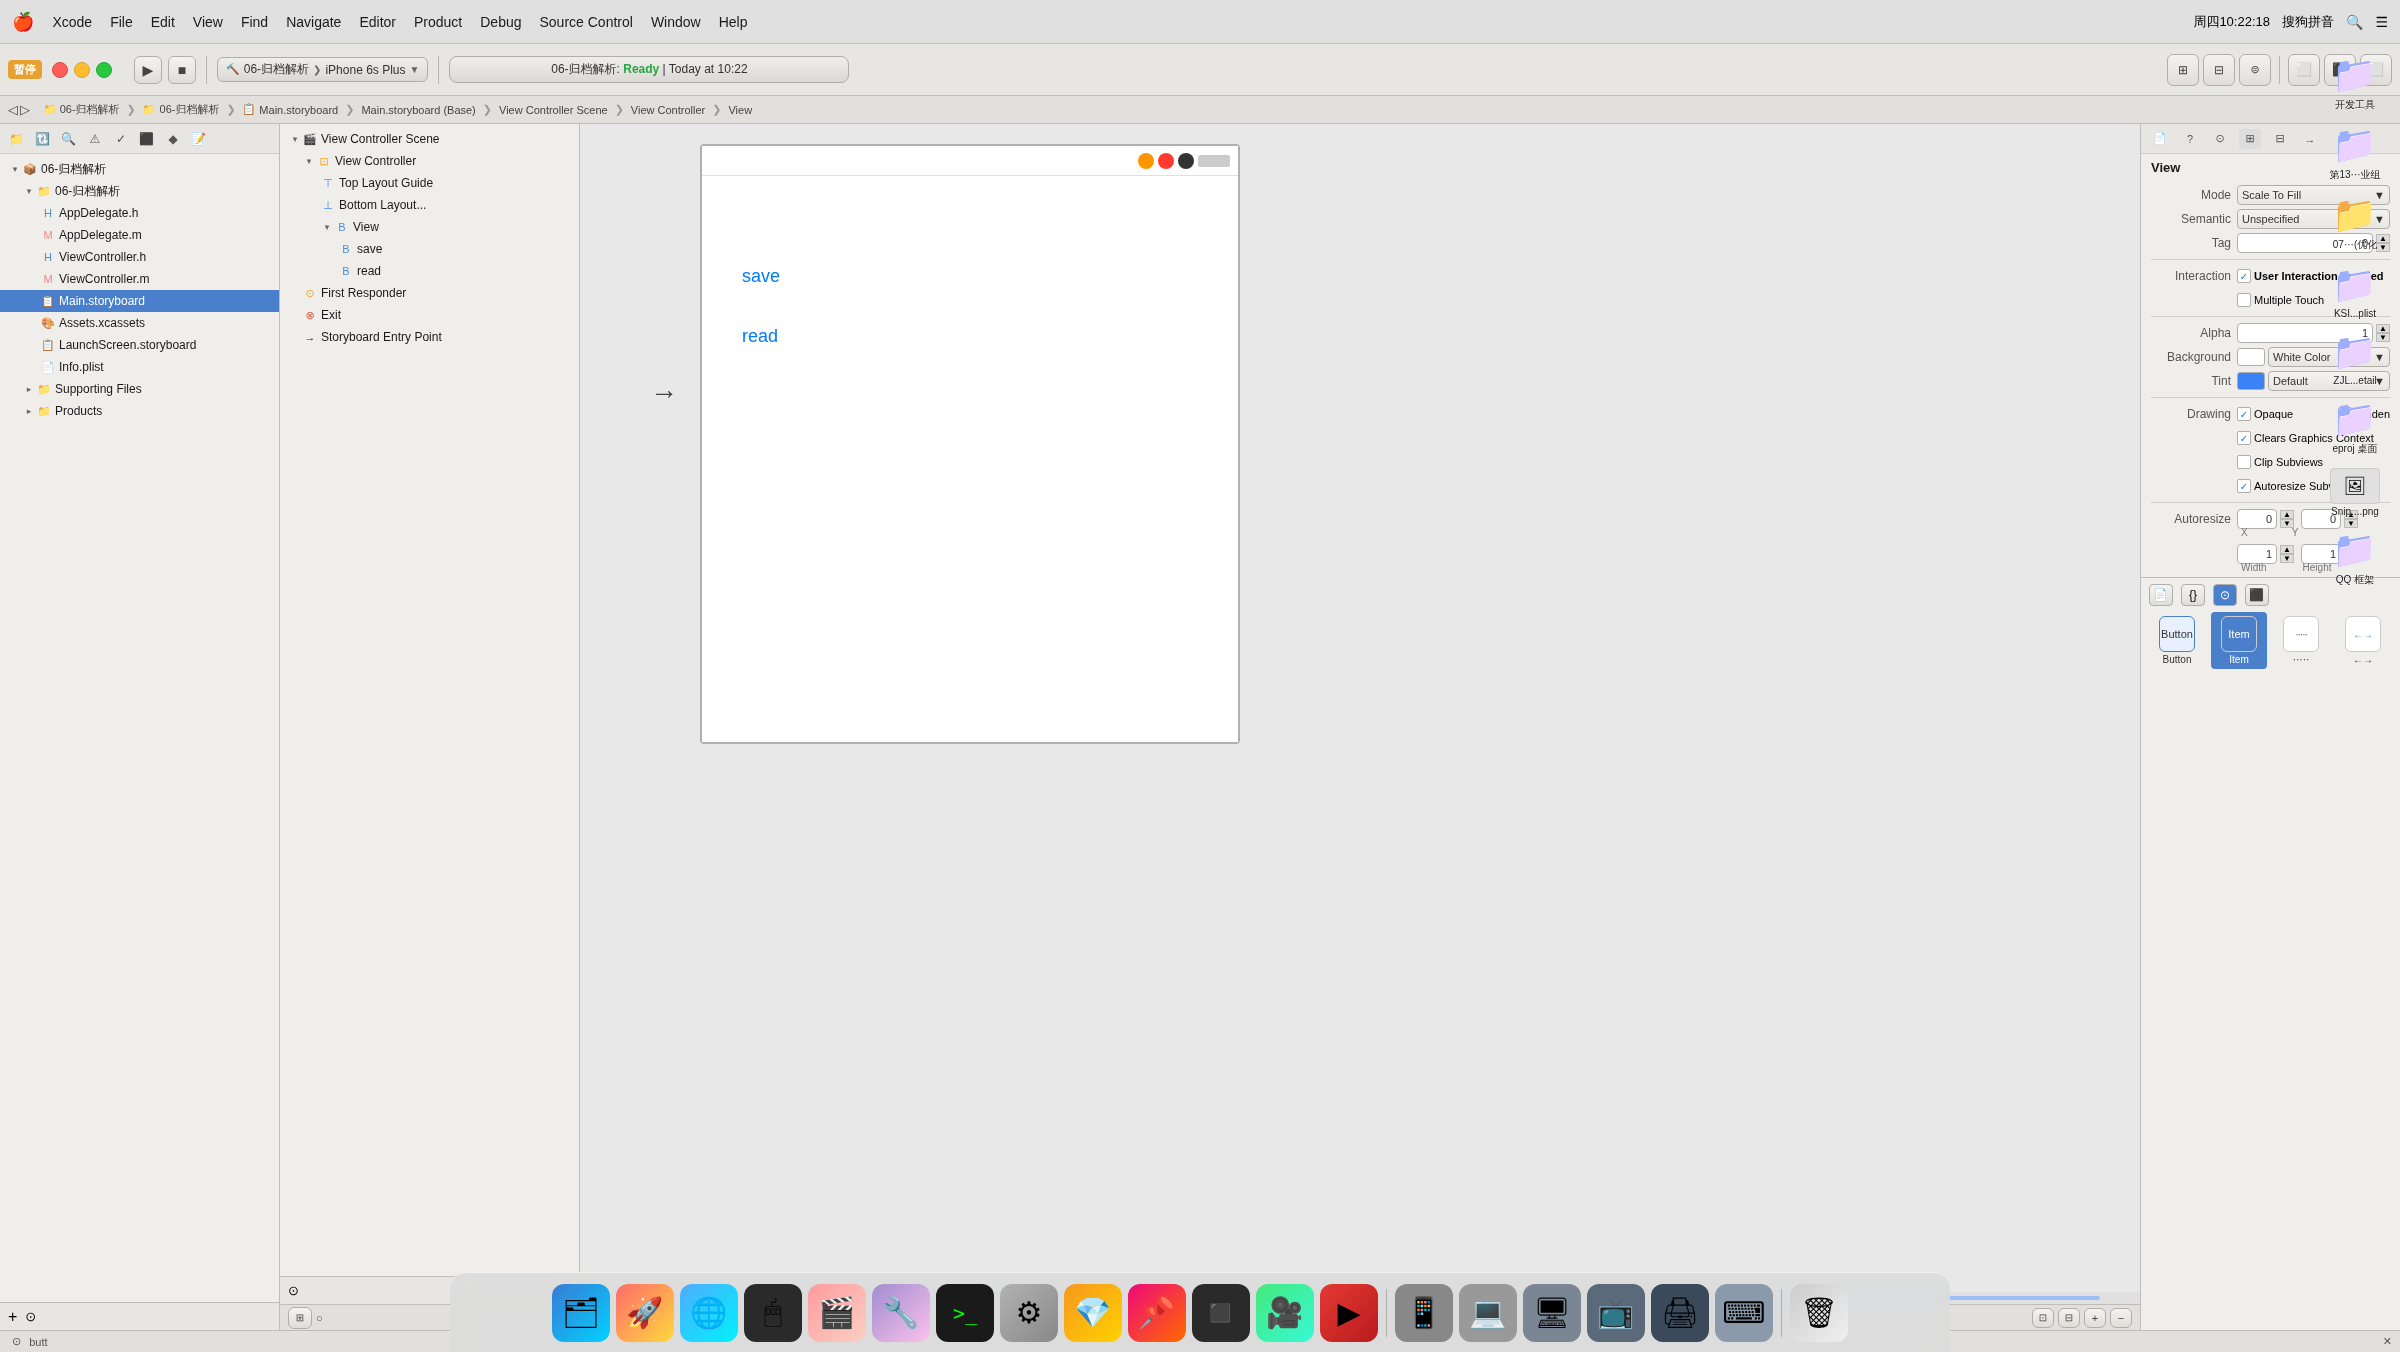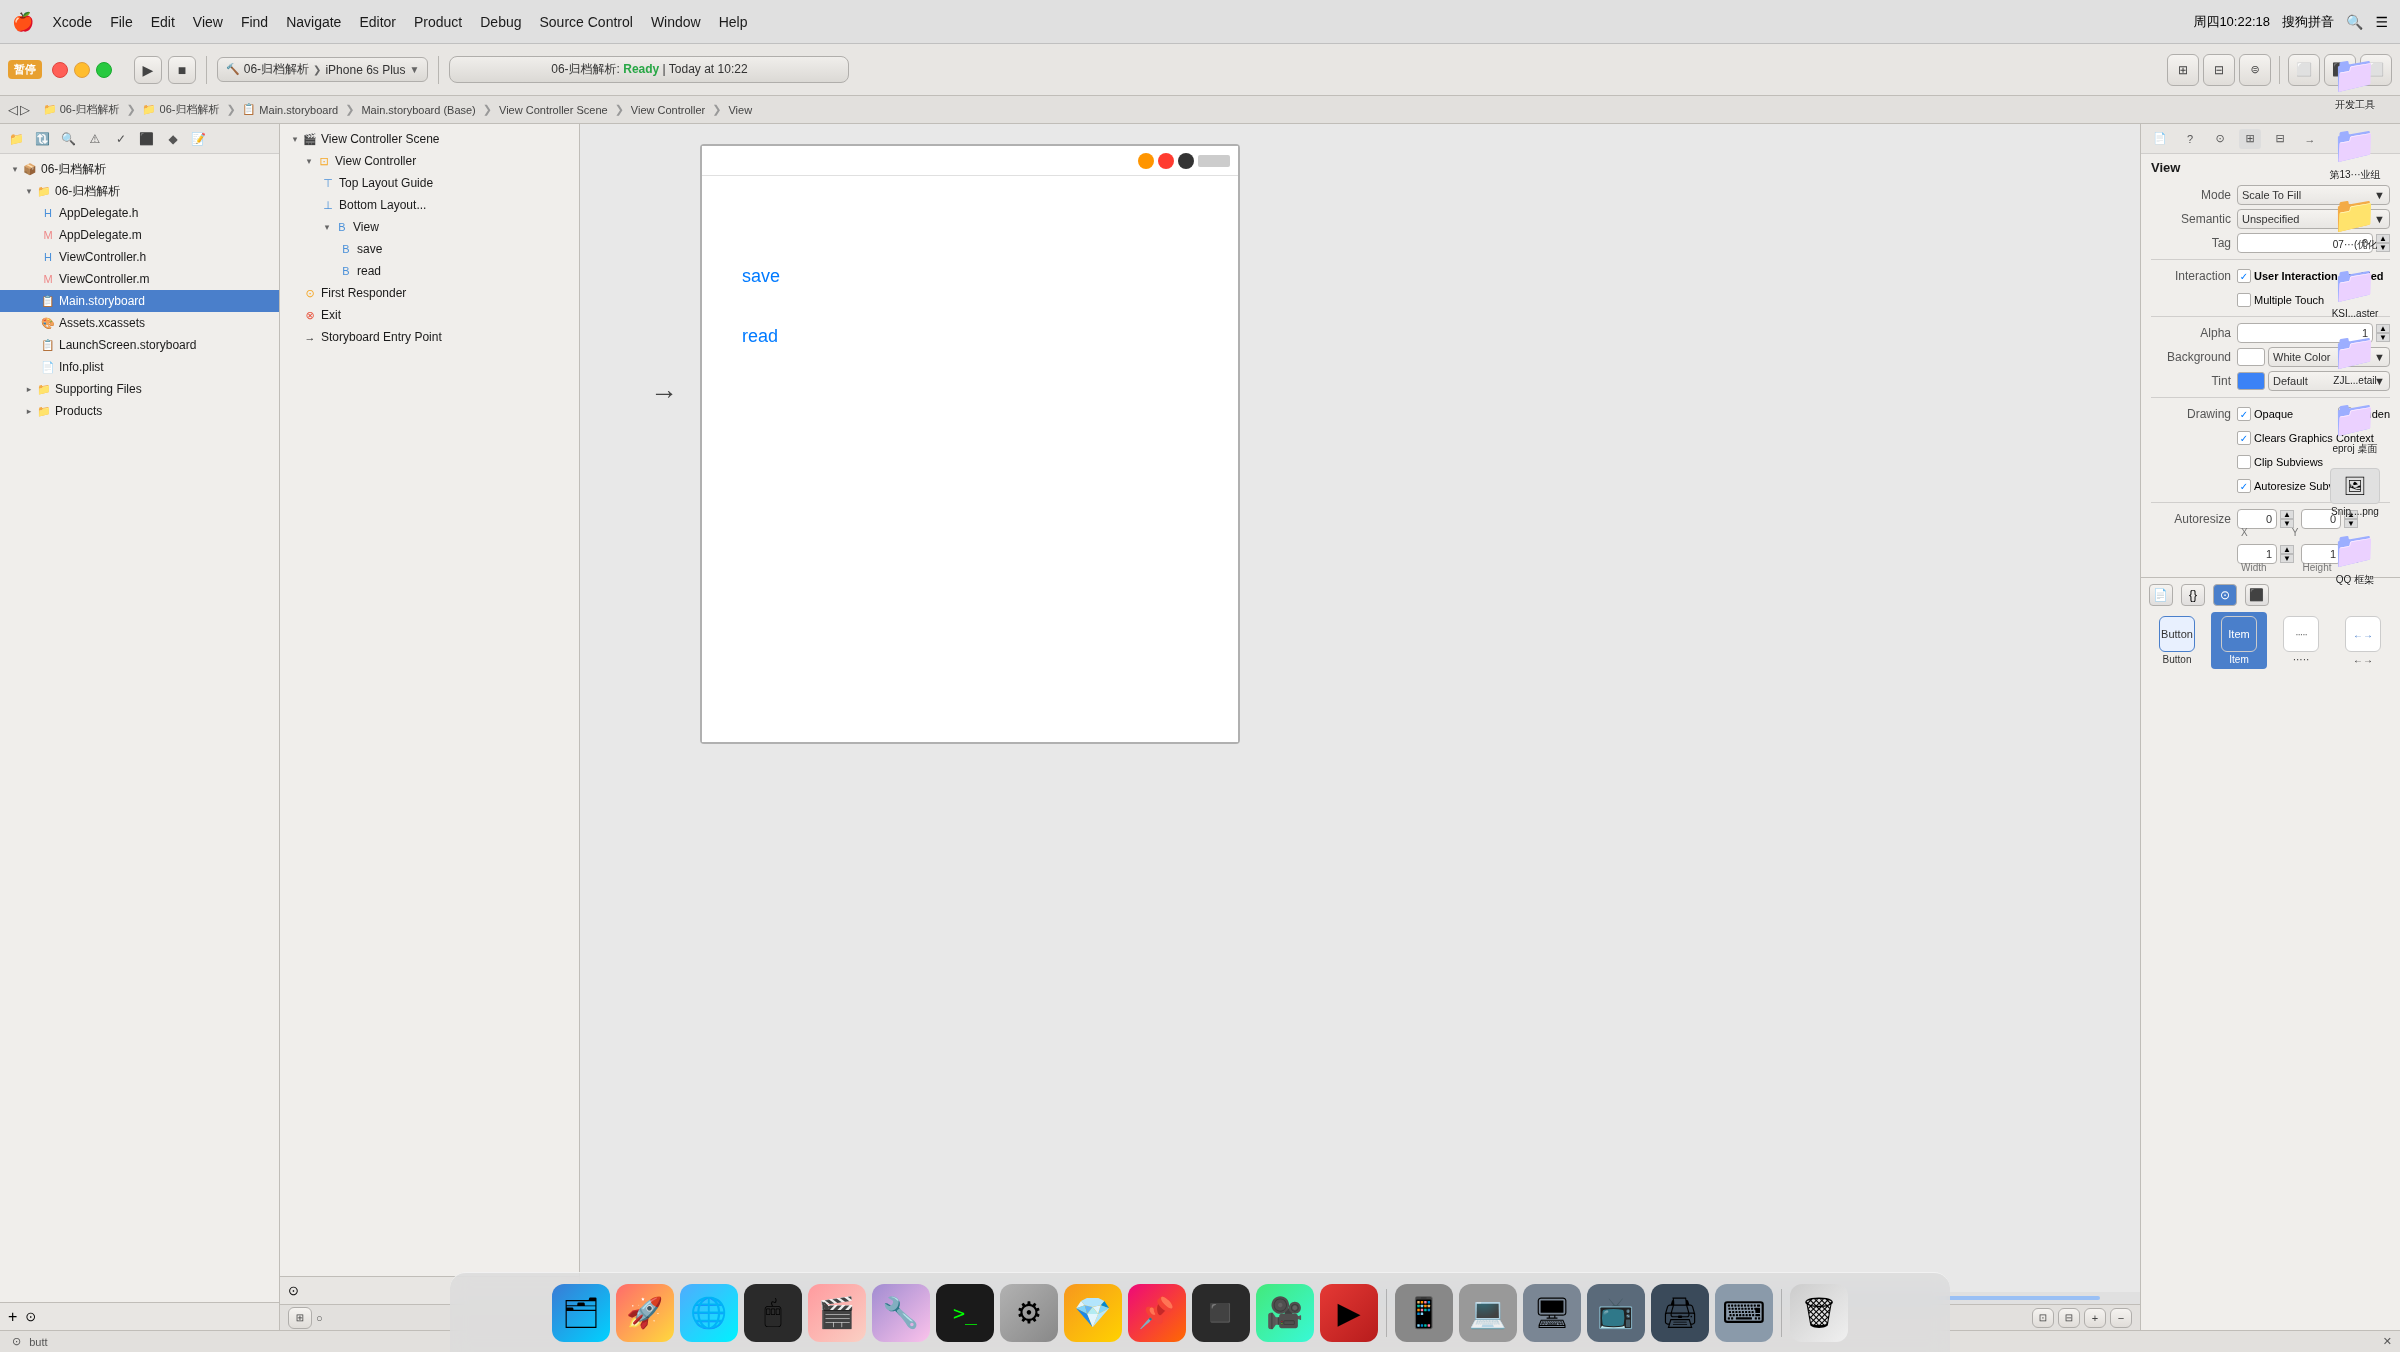--- a/index.html
+++ b/index.html
@@ -1239,21 +1239,21 @@
   <div class="desktop-folder">
     <div style="font-size:36px;filter:hue-rotate(200deg);">📁</div>
     <span class="folder-label">第13···业组</span>
   </div>
   <div class="desktop-folder">
     <div style="font-size:36px;">📁</div>
     <span class="folder-label">07···(优化</span>
   </div>
   <div class="desktop-folder">
     <div style="font-size:36px;filter:hue-rotate(200deg);">📁</div>
-    <span class="folder-label">KSI...aster</span>
+    <span class="folder-label">KSI...plist</span>
   </div>
   <div class="desktop-folder">
     <div style="font-size:36px;filter:hue-rotate(200deg);">📁</div>
     <span class="folder-label">ZJL...etail</span>
   </div>
   <div class="desktop-folder">
     <div style="font-size:36px;filter:hue-rotate(200deg);">📁</div>
     <span class="folder-label">eproj 桌面</span>
   </div>
   <div class="desktop-folder">

